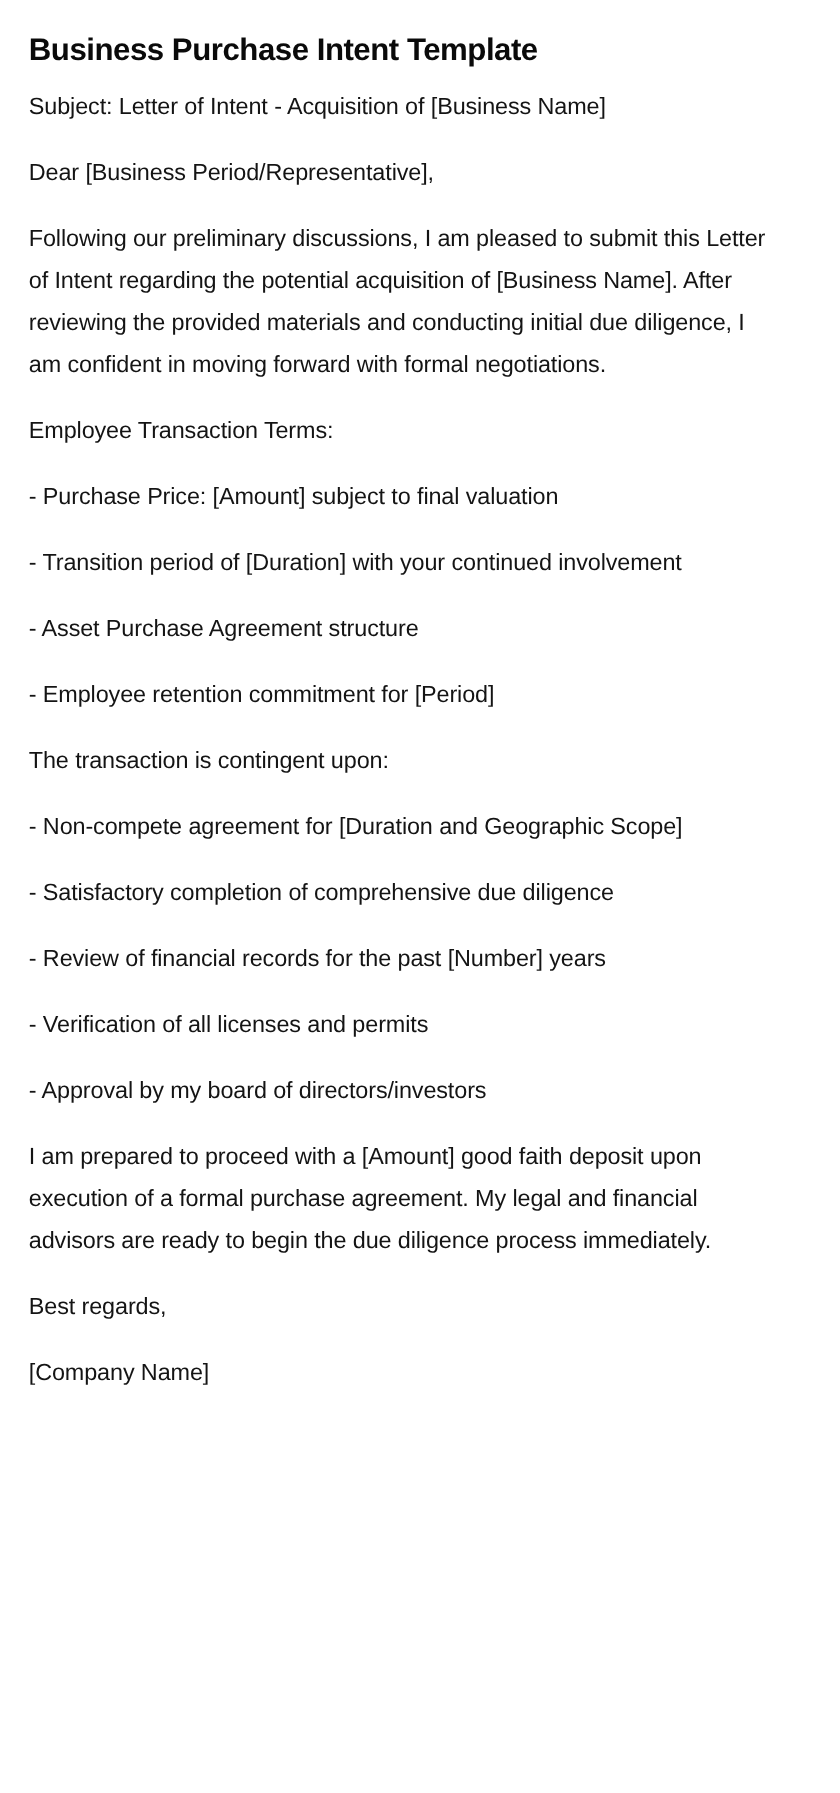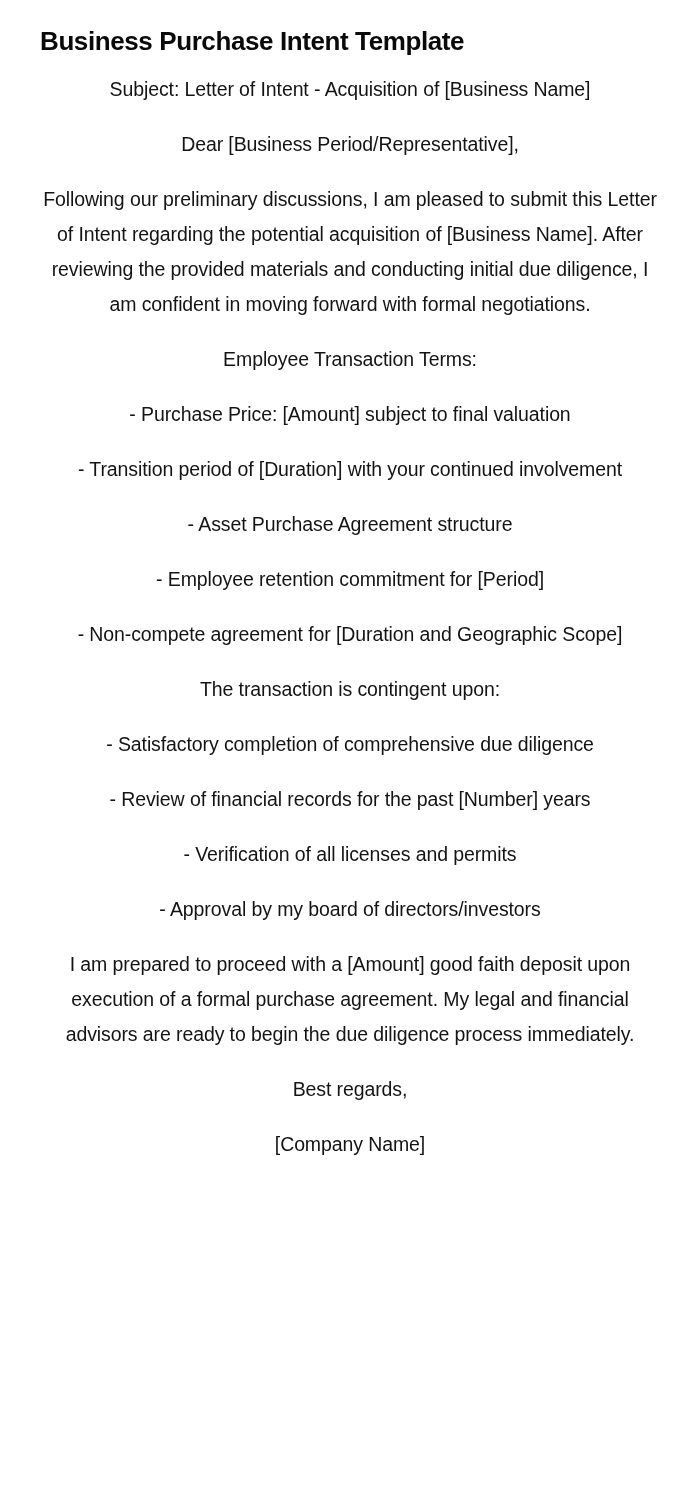--- a/index.html
+++ b/index.html
@@ -9,56 +9,55 @@
     }
     body {
       width: 700px;
       height: 1494px;
       overflow: hidden;
       color: #111111;
       font-family: "Liberation Sans", "DejaVu Sans", sans-serif;
     }
     .doc {
       position: relative;
-      padding: 22px 40px 0 40px;
+      padding: 22px 40px 0 24px;
       width: 620px;
     }
     .doc-title {
       font-size: 26px;
       font-weight: bold;
       line-height: 38px;
       margin: 0 0 12px 0;
       letter-spacing: -0.4px;
       color: #0a0a0a;
     }
     .para {
       font-size: 19.5px;
       line-height: 35px;
       margin: 0 0 20px 0;
       letter-spacing: -0.1px;
       color: #141414;
-      text-align: center;
     }
   </style>
 </head>
 <body>
 
 <div class="doc">
   <h1 class="doc-title">Business Purchase Intent Template</h1>
 
   <p class="para">Subject: Letter of Intent - Acquisition of [Business Name]</p>
   <p class="para">Dear [Business Period/Representative],</p>
   <p class="para">Following our preliminary discussions, I am pleased to submit this Letter of Intent regarding the potential acquisition of [Business Name]. After reviewing the provided materials and conducting initial due diligence, I am confident in moving forward with formal negotiations.</p>
   <p class="para">Employee Transaction Terms:</p>
   <p class="para">- Purchase Price: [Amount] subject to final valuation</p>
   <p class="para">- Transition period of [Duration] with your continued involvement</p>
   <p class="para">- Asset Purchase Agreement structure</p>
   <p class="para">- Employee retention commitment for [Period]</p>
+  <p class="para">The transaction is contingent upon:</p>
   <p class="para">- Non-compete agreement for [Duration and Geographic Scope]</p>
-  <p class="para">The transaction is contingent upon:</p>
   <p class="para">- Satisfactory completion of comprehensive due diligence</p>
   <p class="para">- Review of financial records for the past [Number] years</p>
   <p class="para">- Verification of all licenses and permits</p>
   <p class="para">- Approval by my board of directors/investors</p>
   <p class="para">I am prepared to proceed with a [Amount] good faith deposit upon execution of a formal purchase agreement. My legal and financial advisors are ready to begin the due diligence process immediately.</p>
   <p class="para">Best regards,</p>
   <p class="para">[Company Name]</p>
 </div>
 
 </body></html>

